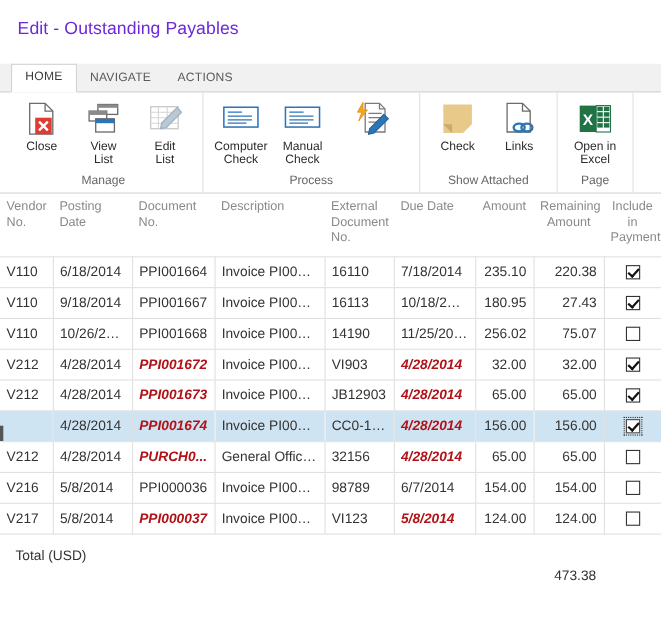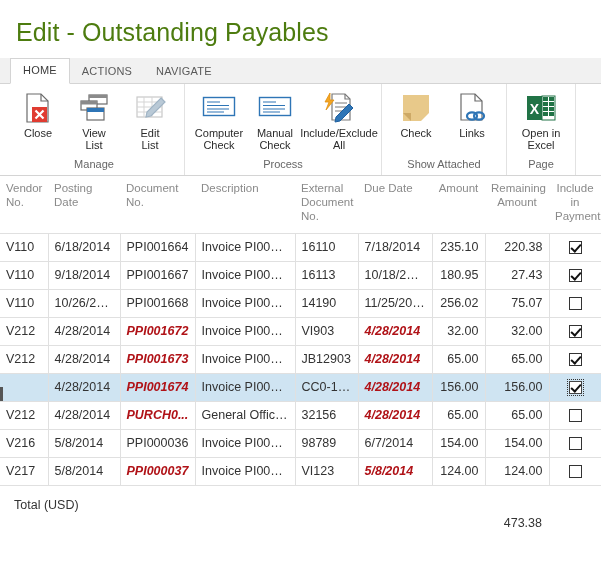--- a/index.html
+++ b/index.html
@@ -11,22 +11,22 @@
     overflow: hidden;
   }
   #app { width: 601px; height: 568px; position: relative; background: #fff; }
 
   
   .titlebar {
     height: 58px;
     padding: 18px 0 0 16px;
   }
   .title-text {
-    font-size: 25px;
-    color: #4d7c0f;
+    font-size: 16px;
+    color: #6d28d9;
     font-weight: 400;
     letter-spacing: .1px;
   }
 
   
   .tabstrip {
     height: 26px;
     background: #f1f1f1;
     border-bottom: 1px solid #d4d4d4;
     display: flex;
@@ -195,22 +195,22 @@
 <body>
 
 <div id="app">
 
   <div class="titlebar">
     <span class="title-text">Edit - Outstanding Payables</span>
   </div>
 
   <div class="tabstrip" id="tabstrip">
       <div class="tab active">HOME</div>
+      <div class="tab">NAVIGATE</div>
       <div class="tab">ACTIONS</div>
-      <div class="tab">NAVIGATE</div>
     </div>
 
   <div class="ribbon" id="ribbon">
       <div class="rgroup">
         <div class="rgroup-items">
           <div class="rbtn">
             <div class="ricon">
               <svg width="30" height="32" viewBox="0 0 30 32">
         <path d="M4 2 h14 l7 7 v21 h-21 z" fill="#fff" stroke="#6b6b6b" stroke-width="1.2"></path>
         <path d="M18 2 v7 h7" fill="none" stroke="#6b6b6b" stroke-width="1.2"></path>
@@ -269,21 +269,20 @@
           <div class="rbtn wide">
             <div class="ricon">
               <svg width="34" height="32" viewBox="0 0 34 32">
         <path d="M10 2 h13 l5 5 v21 h-18 z" fill="#fff" stroke="#7a7a7a" stroke-width="1.2"></path>
         <path d="M23 2 v5 h5" fill="none" stroke="#7a7a7a" stroke-width="1.2"></path>
         <path d="M13 11 h12 M13 15 h12 M13 19 h9" stroke="#7a7a7a" stroke-width="1.1"></path>
         <path d="M8 1 l-5 9 h4 l-3 8 l8 -10 h-4 z" fill="#f5a623" stroke="#e09112" stroke-width=".8"></path>
         <path d="M27 12 l4 4 l-13 13 l-5 1 l1 -5 z" fill="#2e75b6" stroke="#1f5f9e" stroke-width="1"></path>
       </svg>
             </div>
-            <div class="rlabel">Include/Exclude<br>All</div>
           </div>
         </div>
         <div class="rgroup-label">Process</div>
       </div>
       <div class="rgroup">
         <div class="rgroup-items">
           <div class="rbtn">
             <div class="ricon">
               <svg width="30" height="30" viewBox="0 0 30 30">
         <path d="M2 2 h26 v18 l-8 8 h-18 z" fill="#e8c98a"></path>

